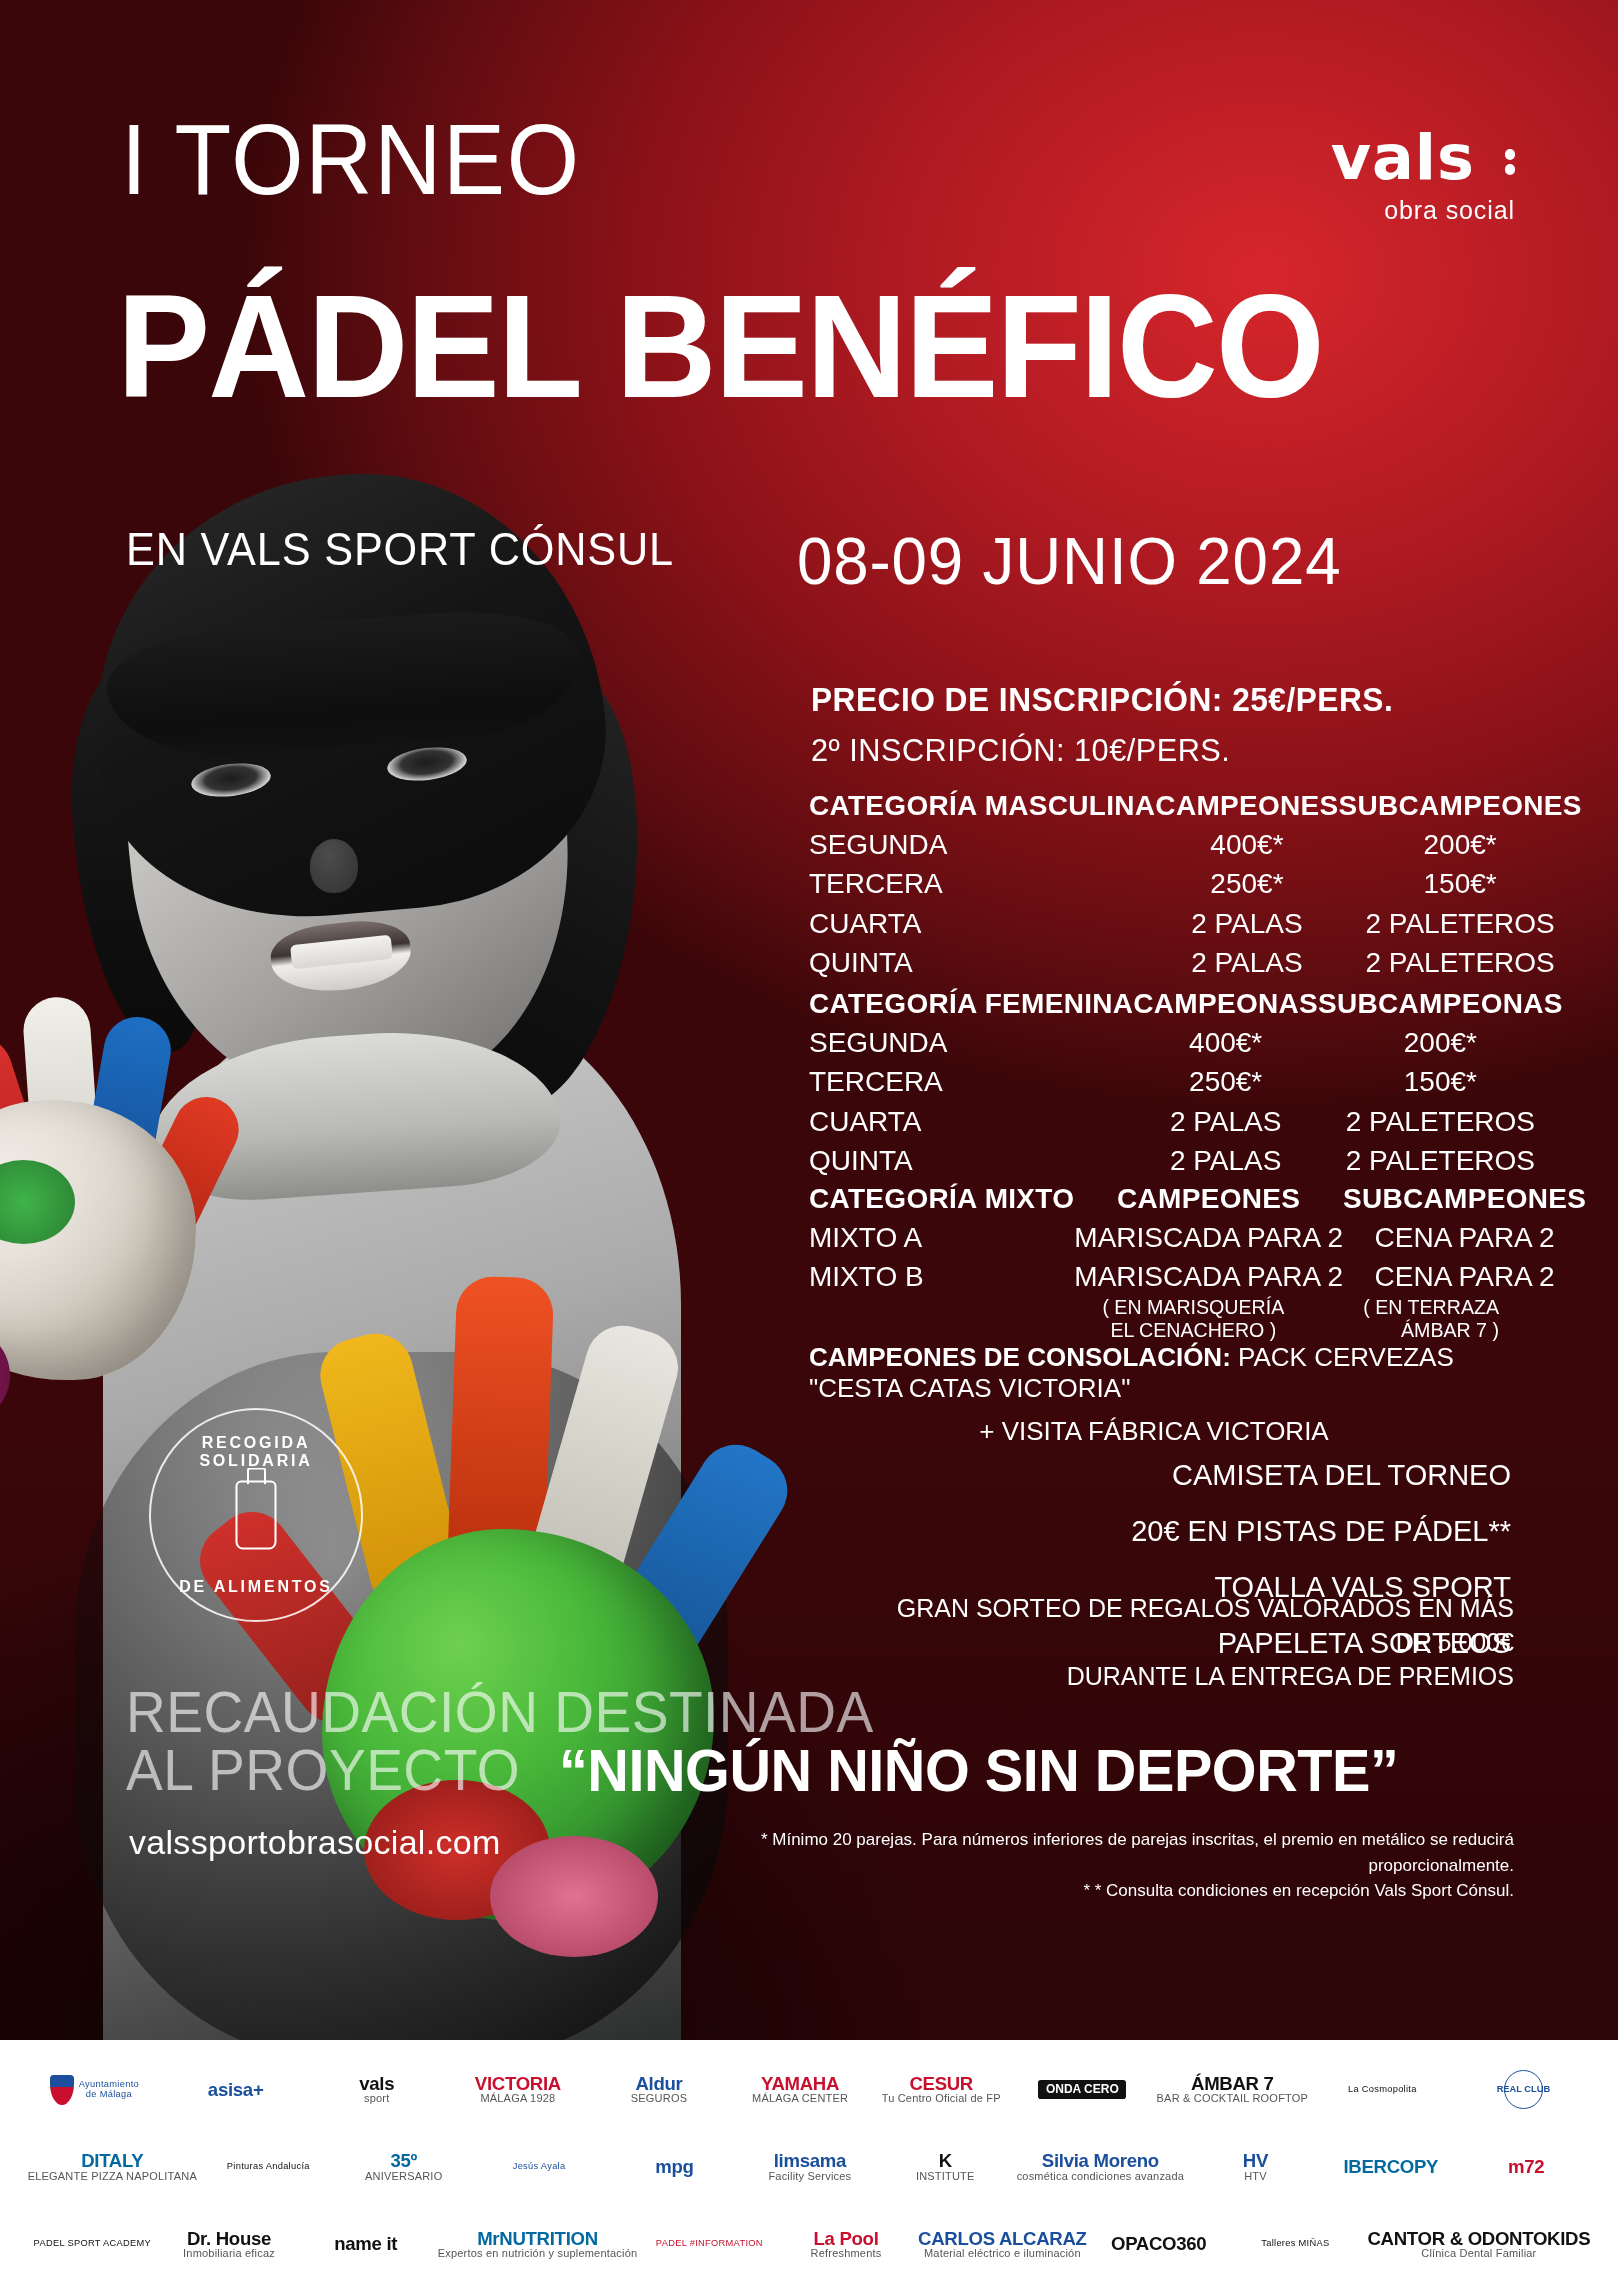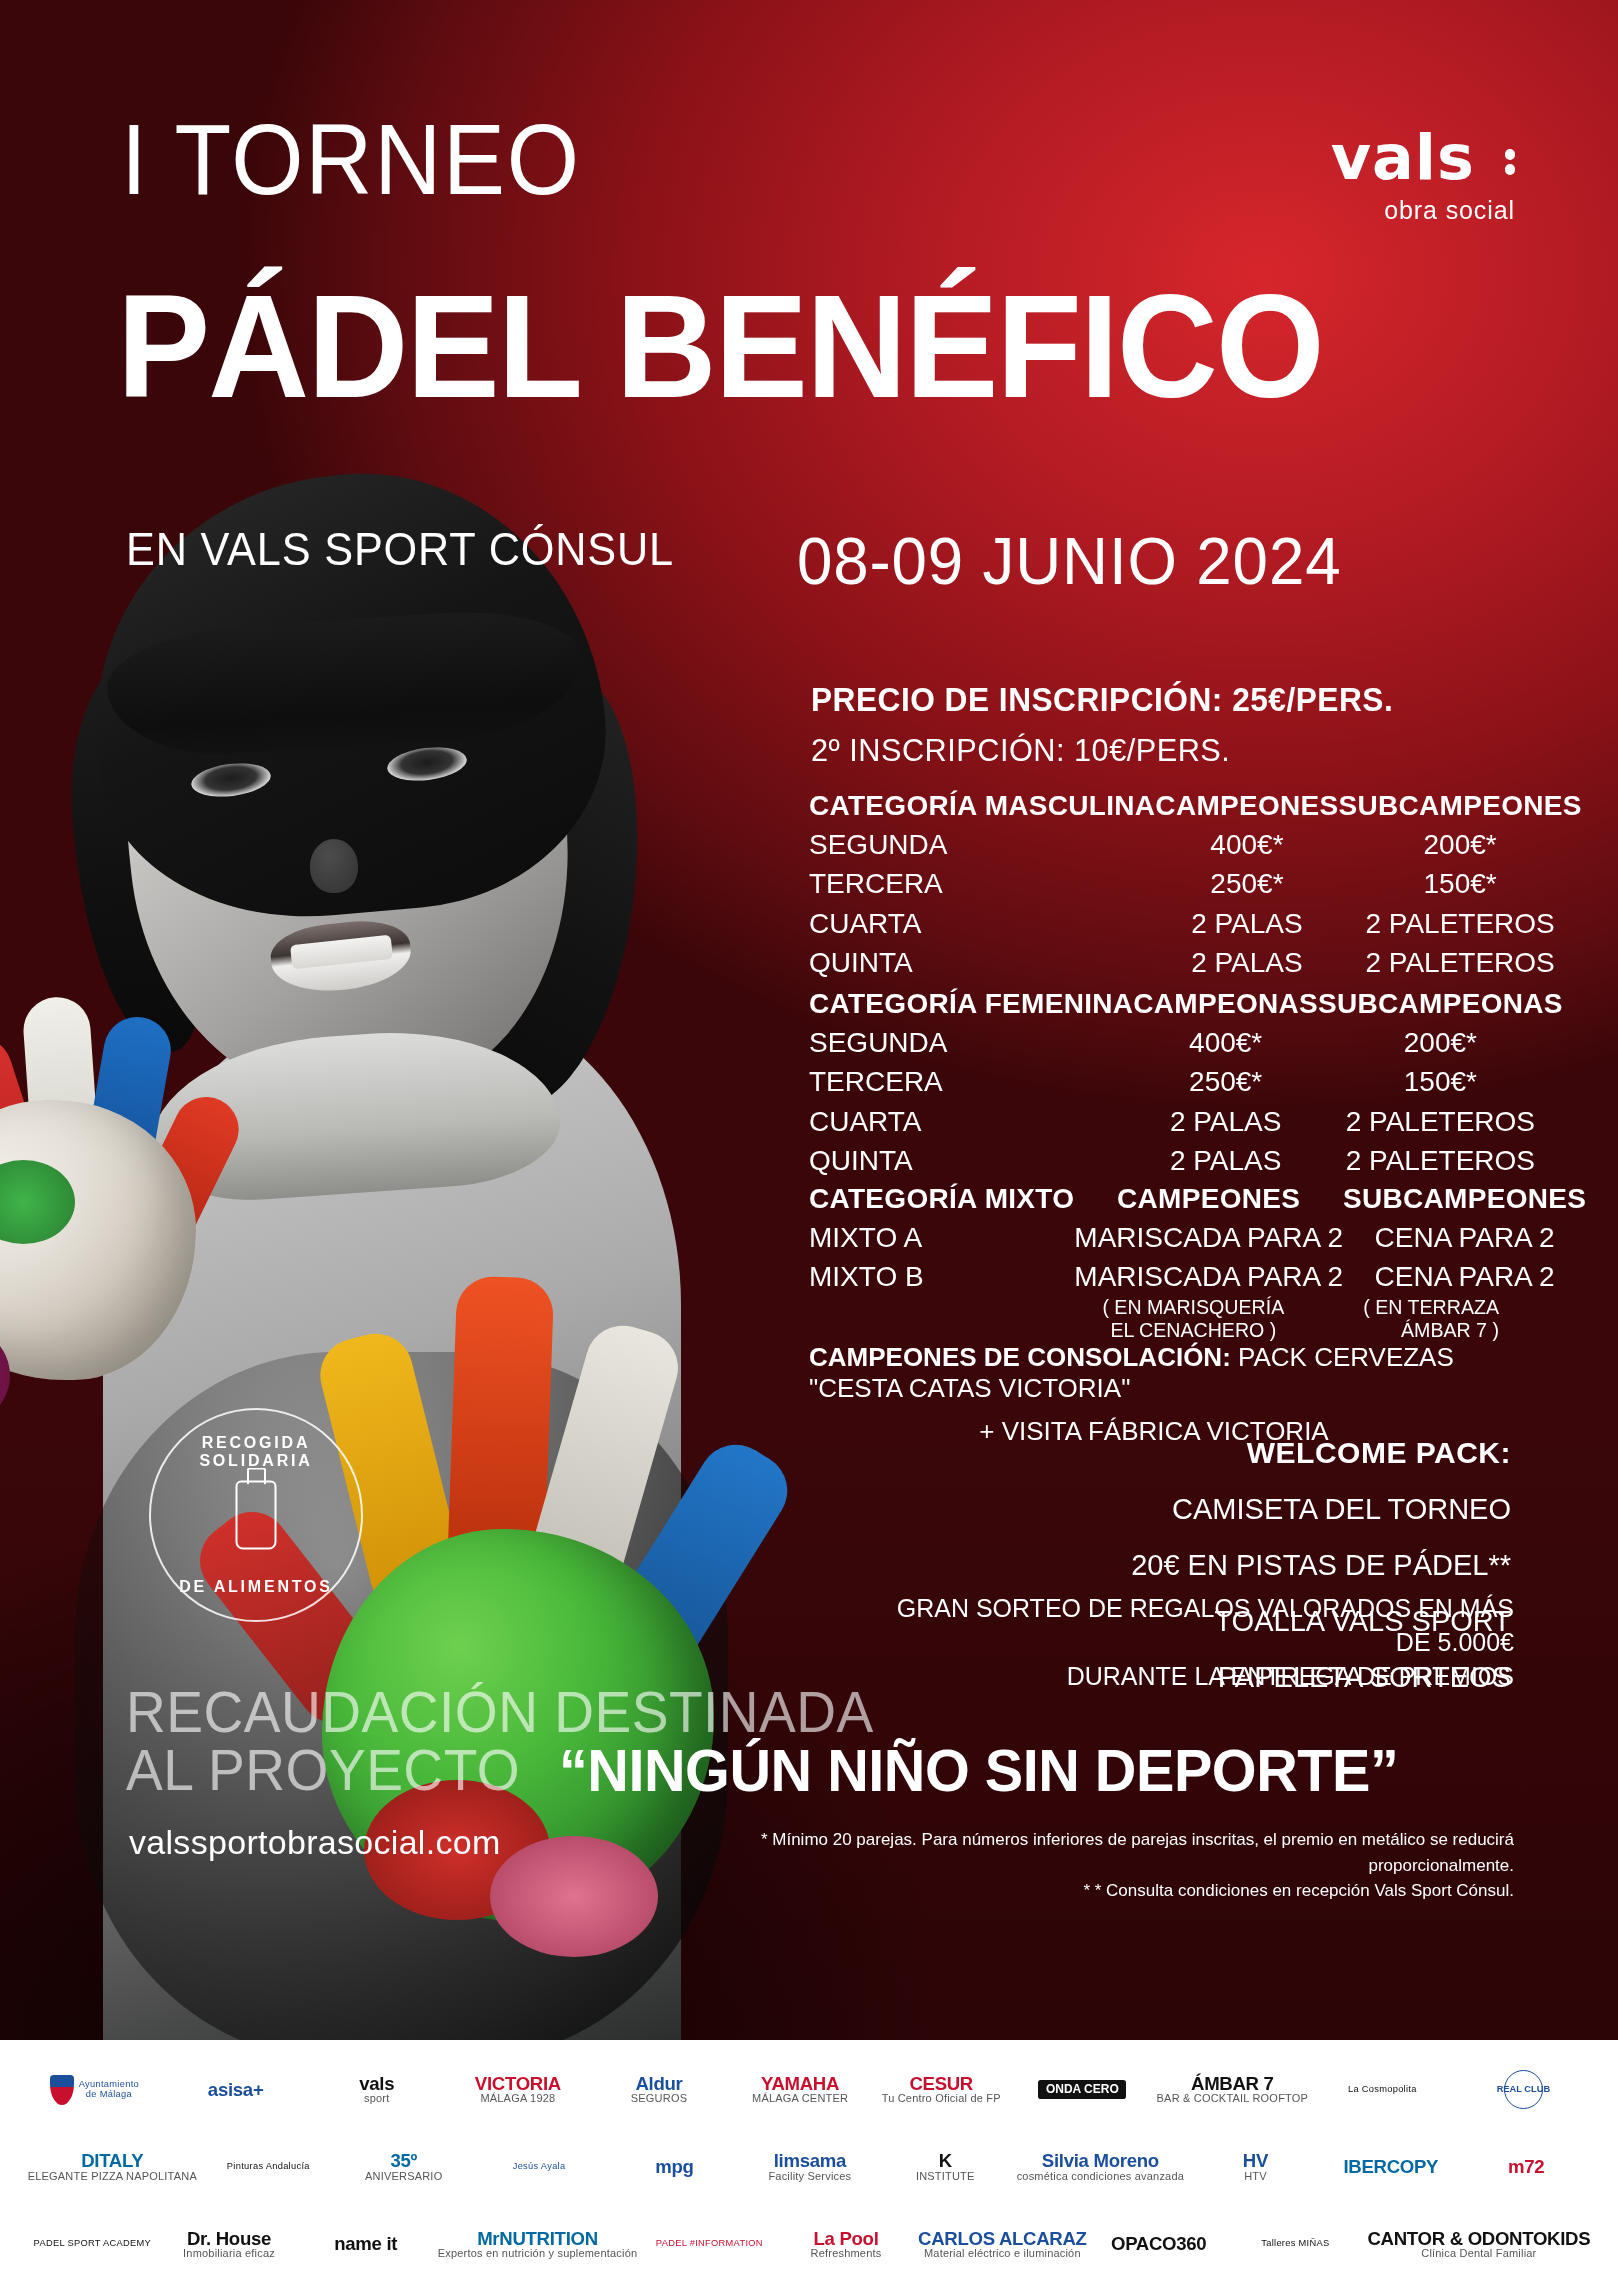--- a/index.html
+++ b/index.html
@@ -547,21 +547,20 @@
   </div>
 
   <div class="z consol">
     <div class="l1">
       <span>CAMPEONES DE CONSOLACIÓN:</span><span class="norm"> PACK CERVEZAS "CESTA CATAS VICTORIA"</span>
     </div>
     <div class="l2">+ VISITA FÁBRICA VICTORIA</div>
   </div>
 
   <div class="z welcome">
-    <div class="h">WELCOME PACK:</div>
     <div class="i">CAMISETA DEL TORNEO</div>
     <div class="i">20€ EN PISTAS DE PÁDEL**</div>
     <div class="i">TOALLA  VALS SPORT</div>
     <div class="i">PAPELETA SORTEOS</div>
   </div>
 
   <div class="z sorteo">
     <div>GRAN SORTEO DE REGALOS VALORADOS EN MÁS DE 5.000€</div>
     <div>DURANTE LA ENTREGA DE PREMIOS</div>
   </div>

